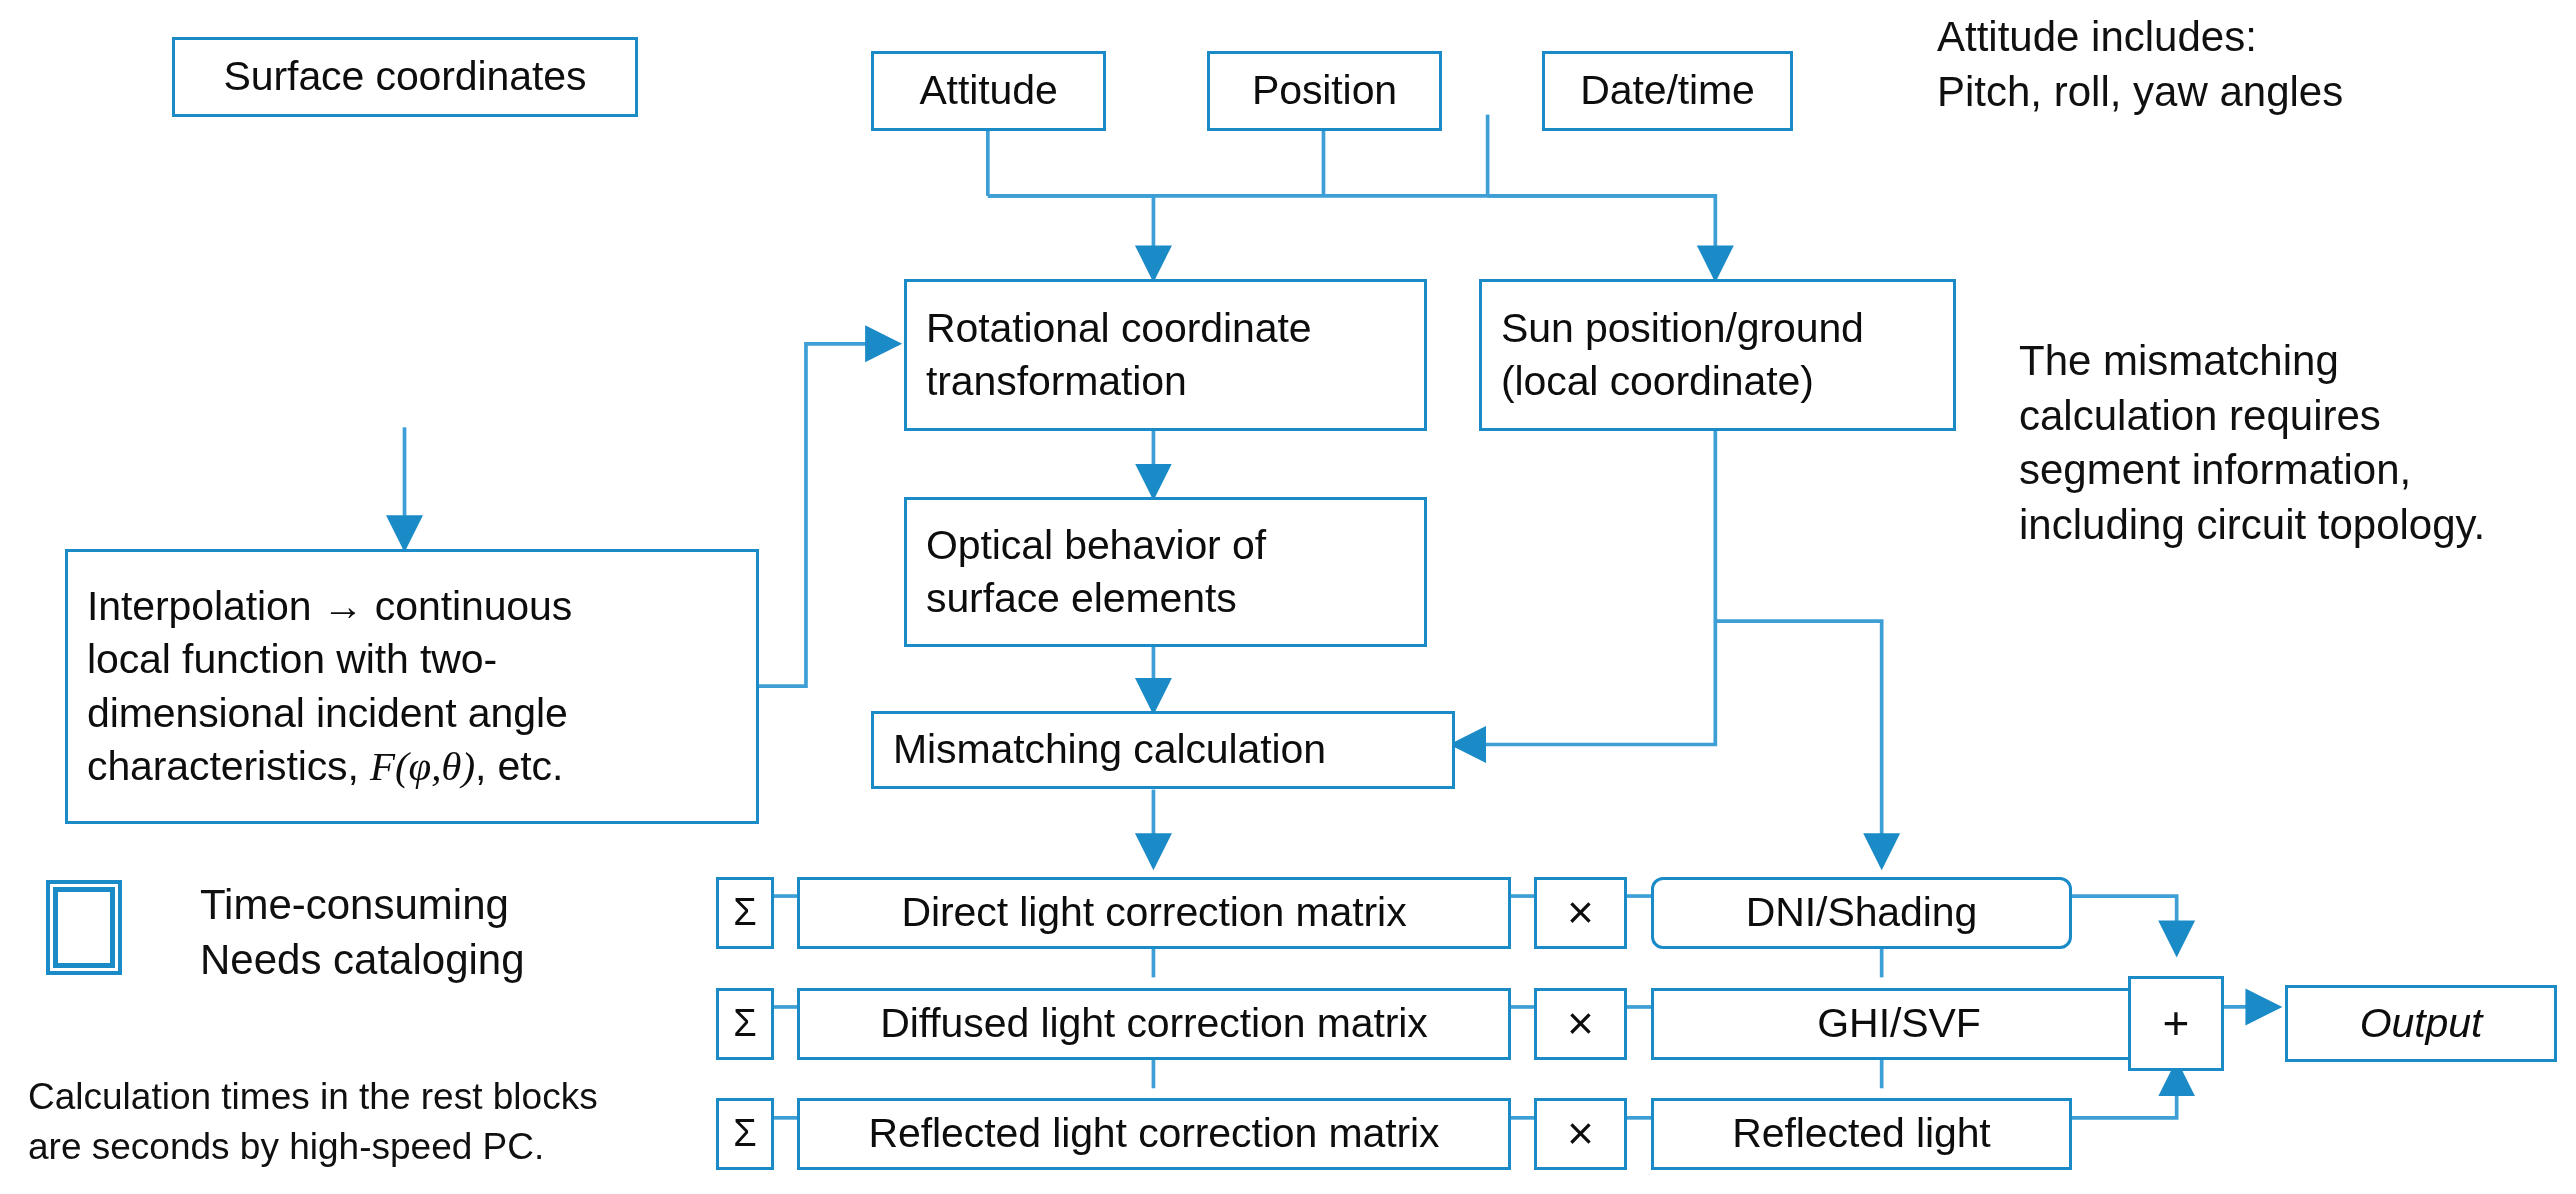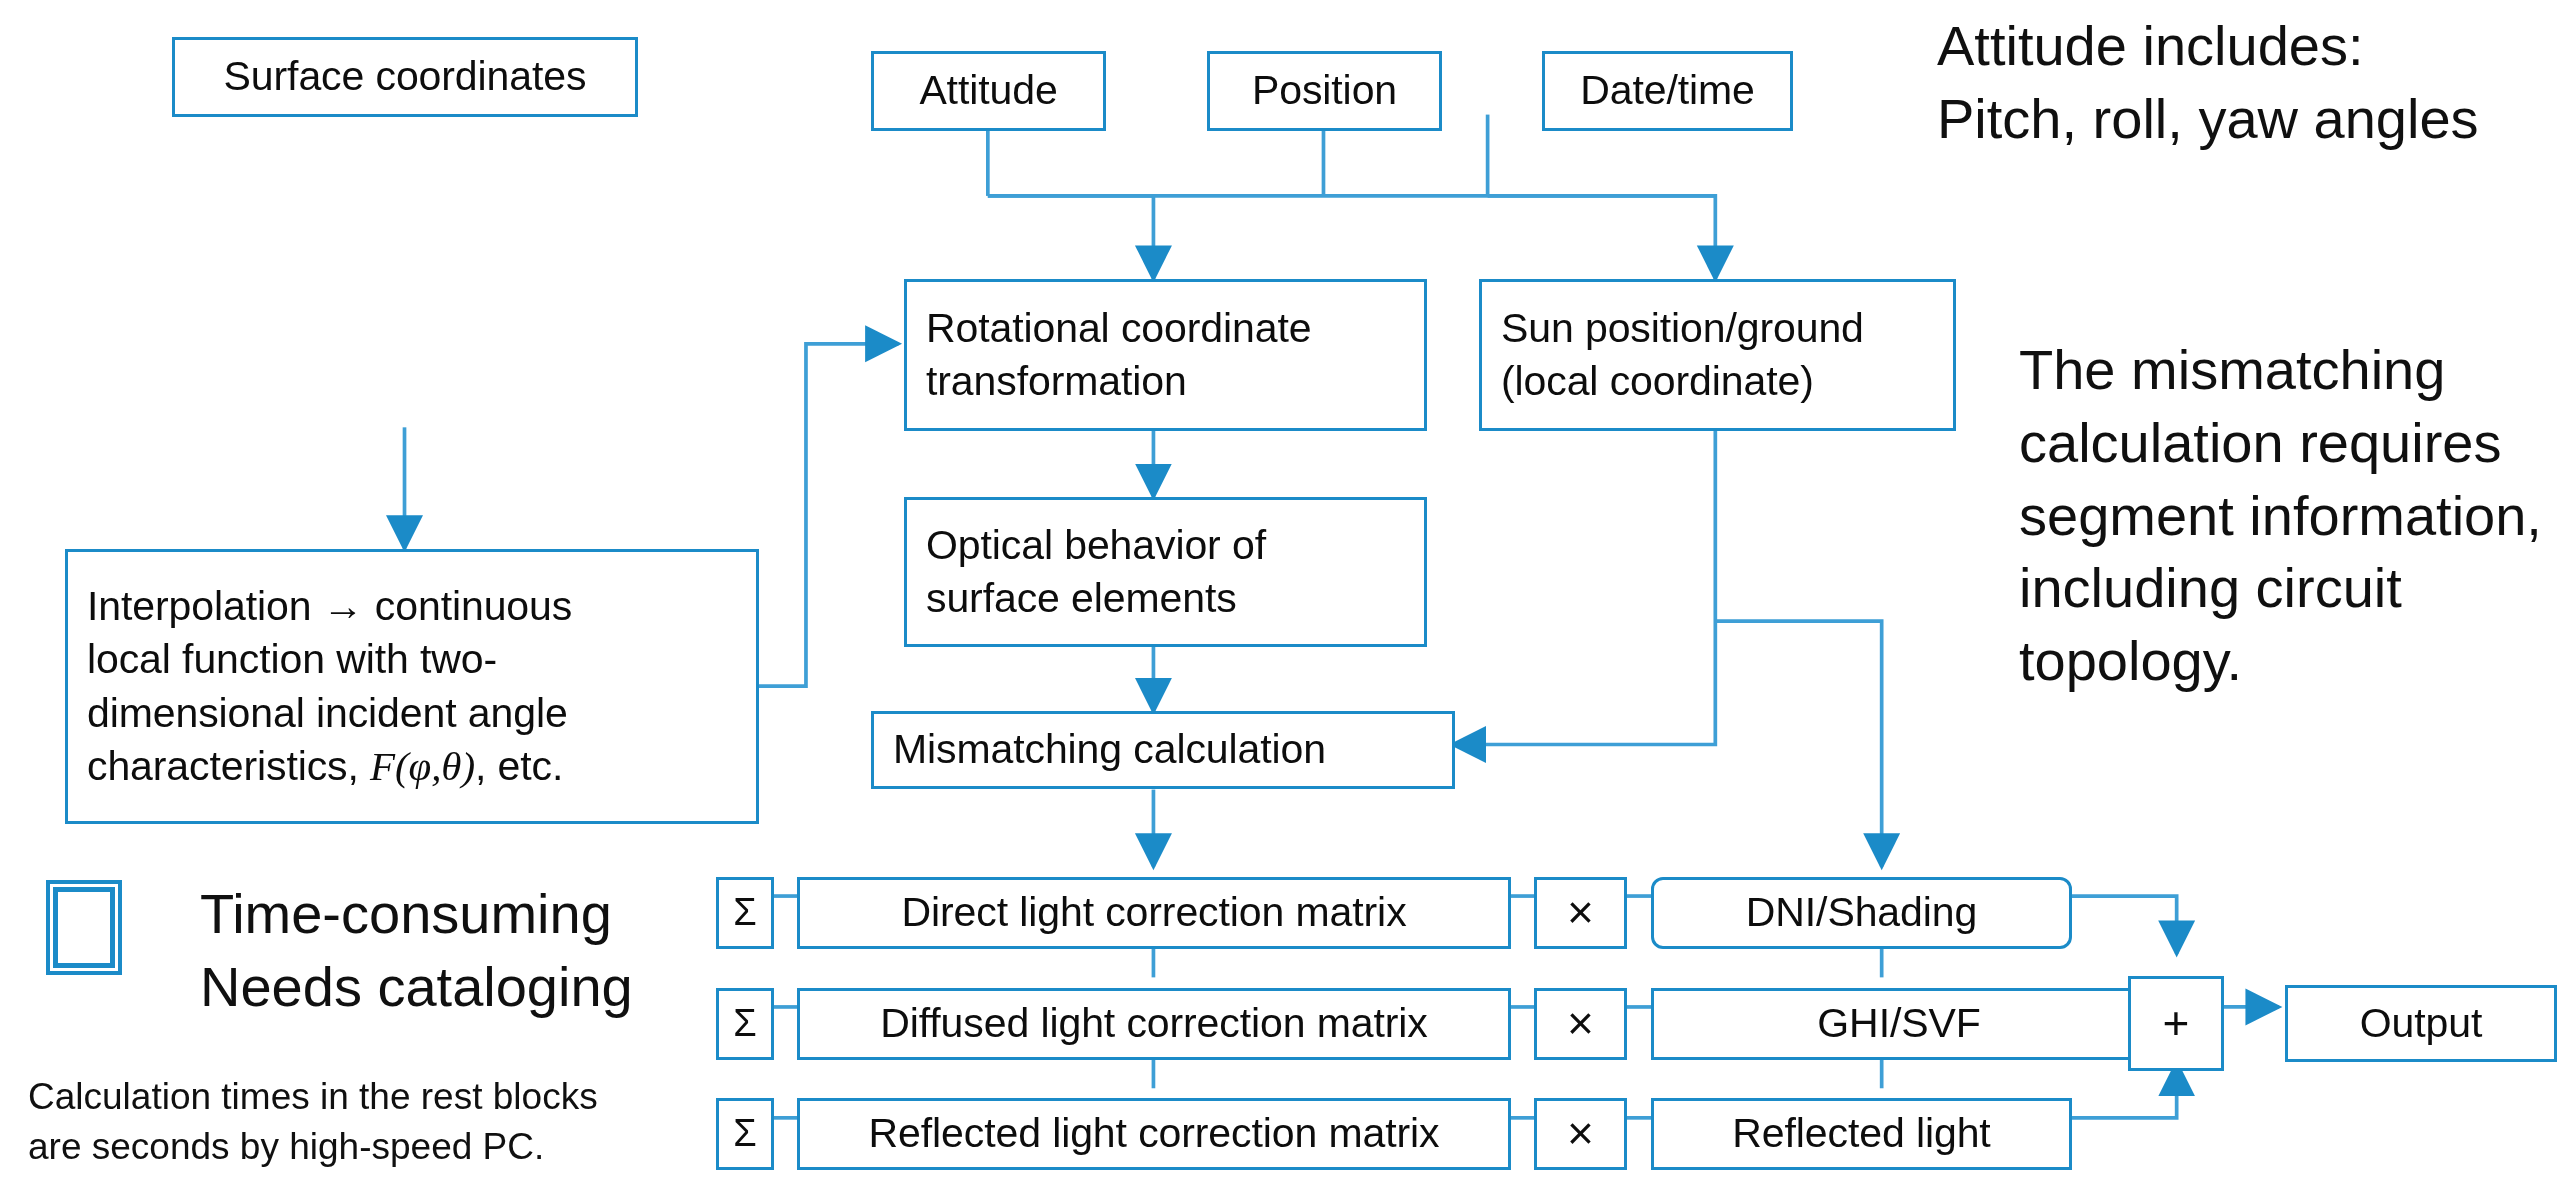--- a/index.html
+++ b/index.html
@@ -48,21 +48,21 @@
     line-height: 1.30;
     letter-spacing: -0.1px;
     white-space: pre-line;
   }
   .node-label.sm { font-size: 38px; }
   .node-label.op { font-size: 46px; }
   .node-label b { font-weight: bold; }
   .note {
     position: absolute;
     color: #101010;
-    font-size: 56px;
+    font-size: 42px;
     line-height: 1.30;
     white-space: pre-line;
     text-align: left;
   }
   .note.small { font-size: 37px; line-height: 1.34; }
   .legend-swatch {
     position: absolute;
     box-sizing: border-box;
     border: 5.2px solid #1B8BC8;
     outline: 4.4px solid #1B8BC8;
@@ -215,21 +215,21 @@
     <span class="node-label op">×</span>
   </div>
   <div class="node-box center" style="left:1651px; top:1082px; width:421px; height:72px;">
     <span class="node-label">Reflected light</span>
   </div>
 
   <div class="node-box center thin" style="left:2128px; top:960px; width:96px; height:95px;">
     <span class="node-label op">+</span>
   </div>
 
-  <div class="node-box center" style="left:2285px; top:969px; width:272px; height:77px;">
+  <div class="node-box center" style="left:2285px; top:969px; width:272px; height:77px;font-style:italic;">
     <span class="node-label">Output</span>
   </div>
 
   <div class="note" style="left:1937px; top:10.4px; width:636px;">Attitude includes:
 Pitch, roll, yaw angles</div>
 
   <div class="note" style="left:2019px; top:334px; width:562px;">The mismatching
 calculation requires
 segment information,
 including circuit topology.</div>

